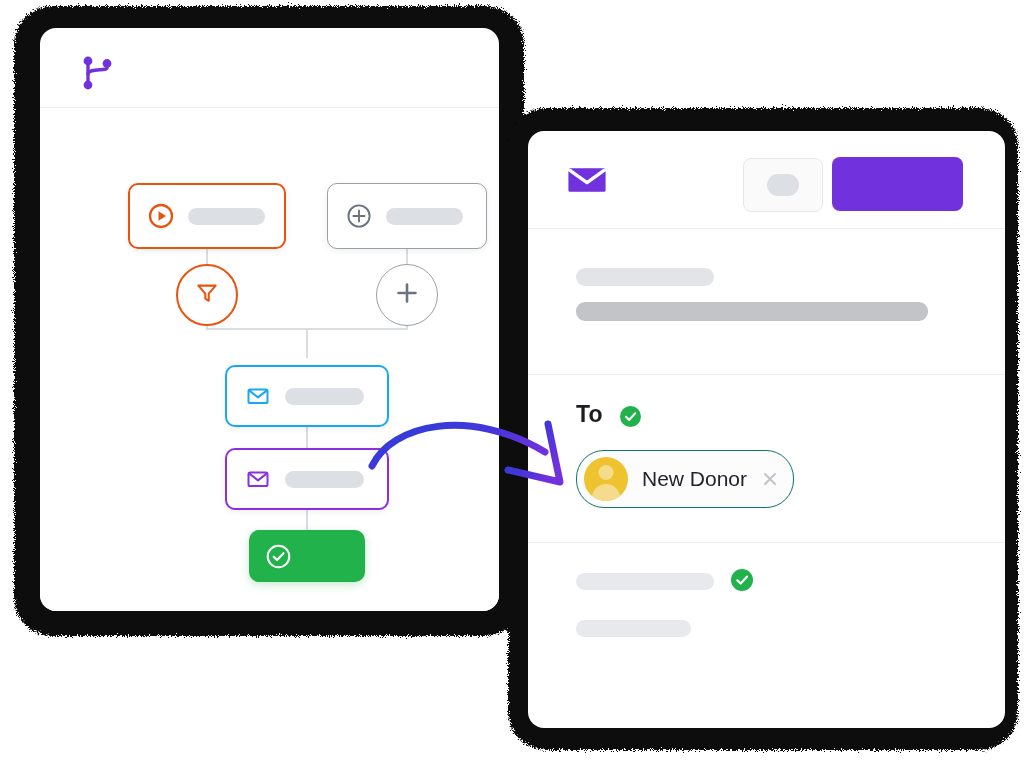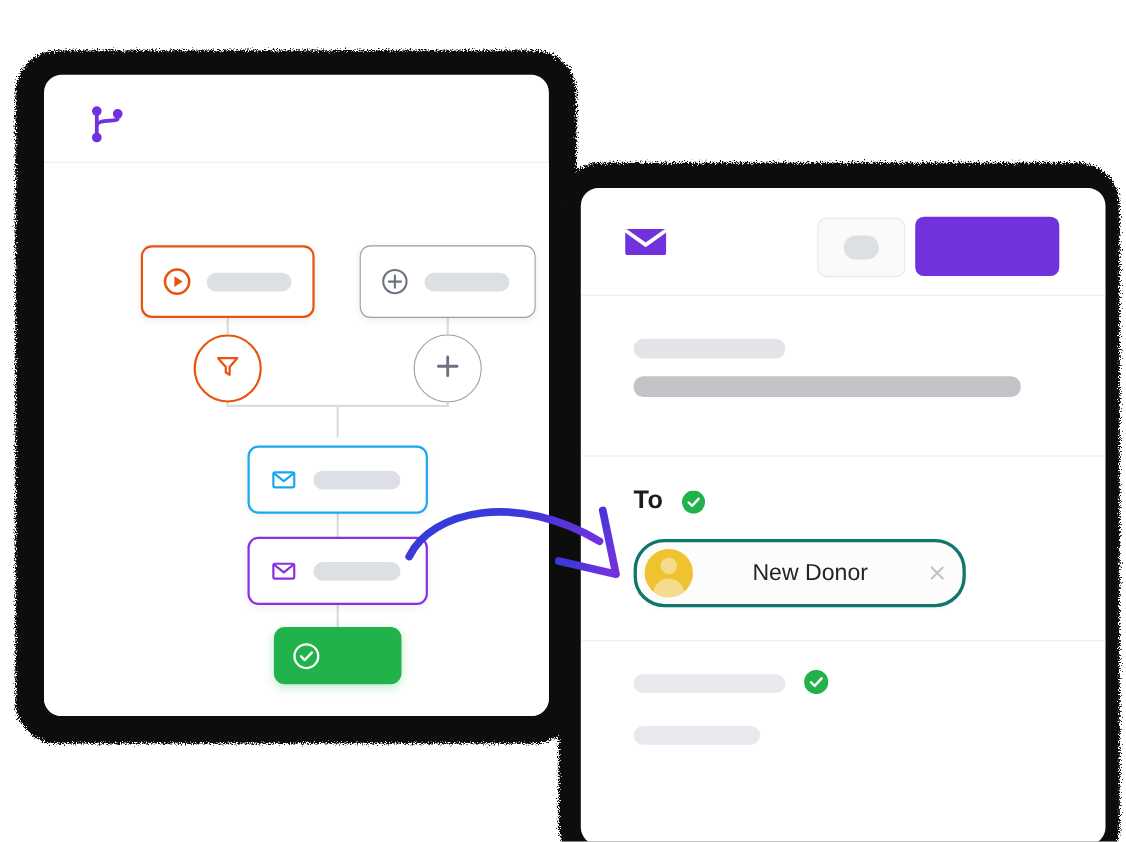--- a/index.html
+++ b/index.html
@@ -3,21 +3,21 @@
 <meta charset="utf-8">
 <style>
   html,body{margin:0;padding:0;}
   body{
     width:1024px;height:765px;
     background:#ffffff;
     font-family:"Liberation Sans", sans-serif;
     overflow:hidden;
     position:relative;
   }
-  #stage{position:absolute;left:0;top:0;width:1024px;height:608px;margin-top:40px;}
+  #stage{position:absolute;left:0;top:0;width:1024px;height:608px;}
 
   
   .frame{
     position:absolute;
     background:#0d0d0d;
     border-radius:34px;
     filter:url(#roughen);
   }
   .frame-inner{
     position:absolute;
@@ -103,24 +103,23 @@
   .bar{border-radius:9px;background:#e8e9ec;position:absolute;}
 
   .to-label{
     position:absolute;left:48px;top:26px;
     font-size:23px;font-weight:bold;color:#1c1d22;letter-spacing:.2px;
   }
   .check-badge{position:absolute;}
 
   .chip{
     position:absolute;left:48px;top:75px;height:56px;
-    background:#fcfcfd;border:3px solid #0f766e;border-radius:28px;
+    background:#fcfcfd;border:1px solid #0f766e;border-radius:28px;
     display:flex;align-items:center;padding:0 6px 0 7px;
     box-shadow:0 1px 3px rgba(16,24,40,.05);
-    gap:40px;
   }
   .avatar{
     width:44px;height:44px;border-radius:50%;background:#eec32f;
     overflow:hidden;position:relative;flex:none;
   }
   .avatar .head{
     position:absolute;left:50%;top:8px;transform:translateX(-50%);
     width:15px;height:15px;border-radius:50%;background:#f4dc8c;
   }
   .avatar .body{

